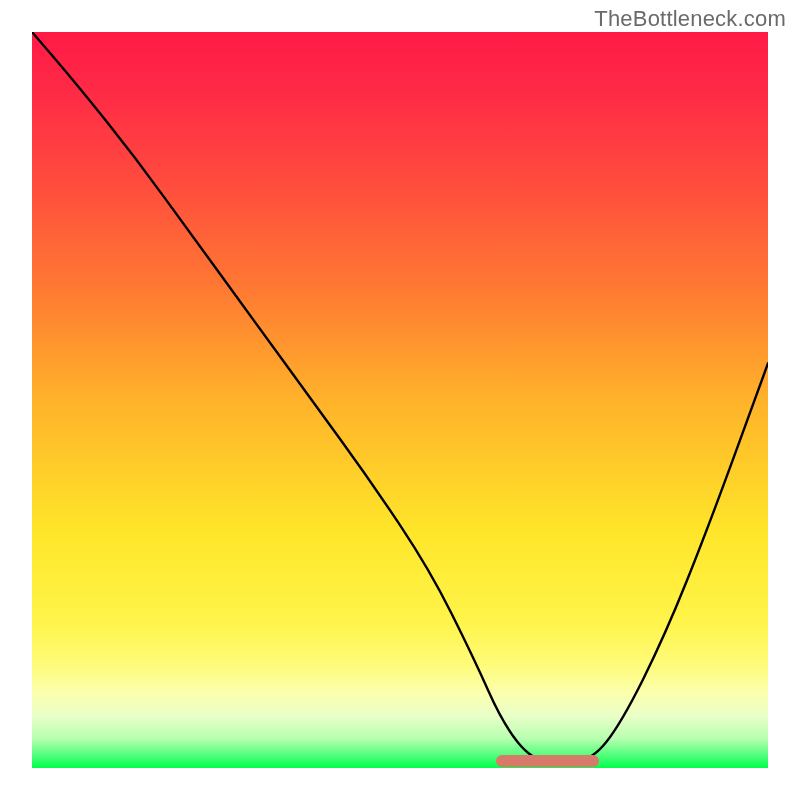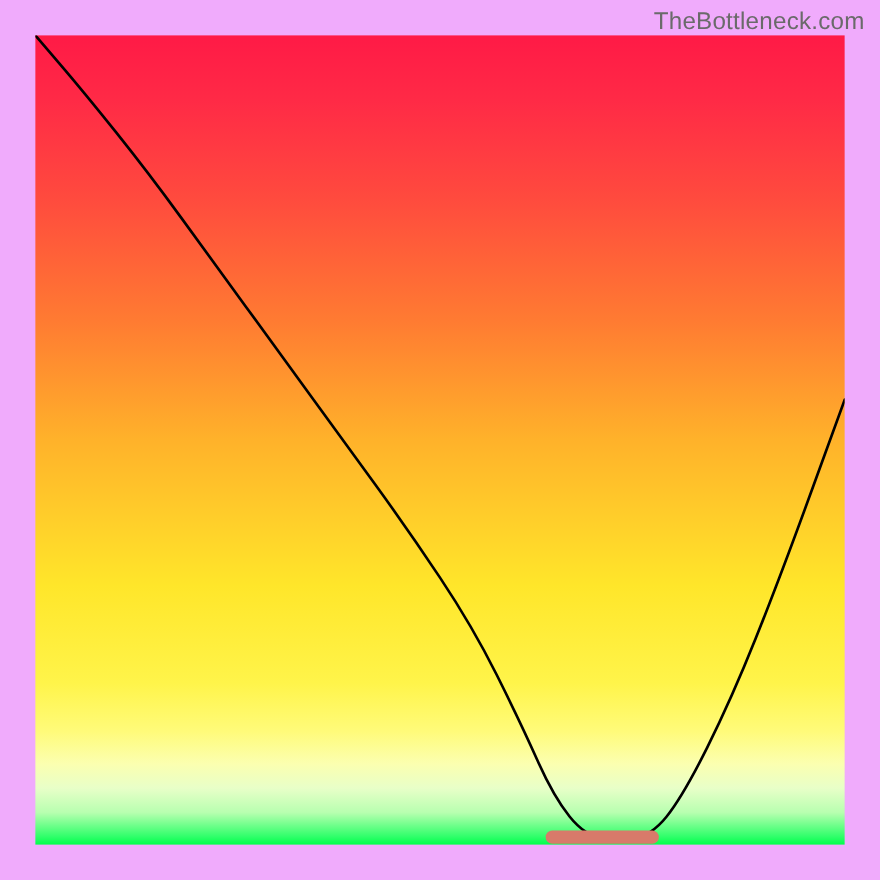--- a/index.html
+++ b/index.html
@@ -8,21 +8,21 @@
     width: 800px;
     height: 800px;
     overflow: hidden;
     background: #000;
     font-family: Arial, Helvetica, sans-serif;
   }
   .frame {
     position: relative;
     width: 800px;
     height: 800px;
-    background: #f0abfc;
+    background: #ffffff;
   }
   .plot-area {
     position: absolute;
     left: 32px;
     top: 32px;
     width: 736px;
     height: 736px;
     overflow: hidden;
   }
   .gradient {

